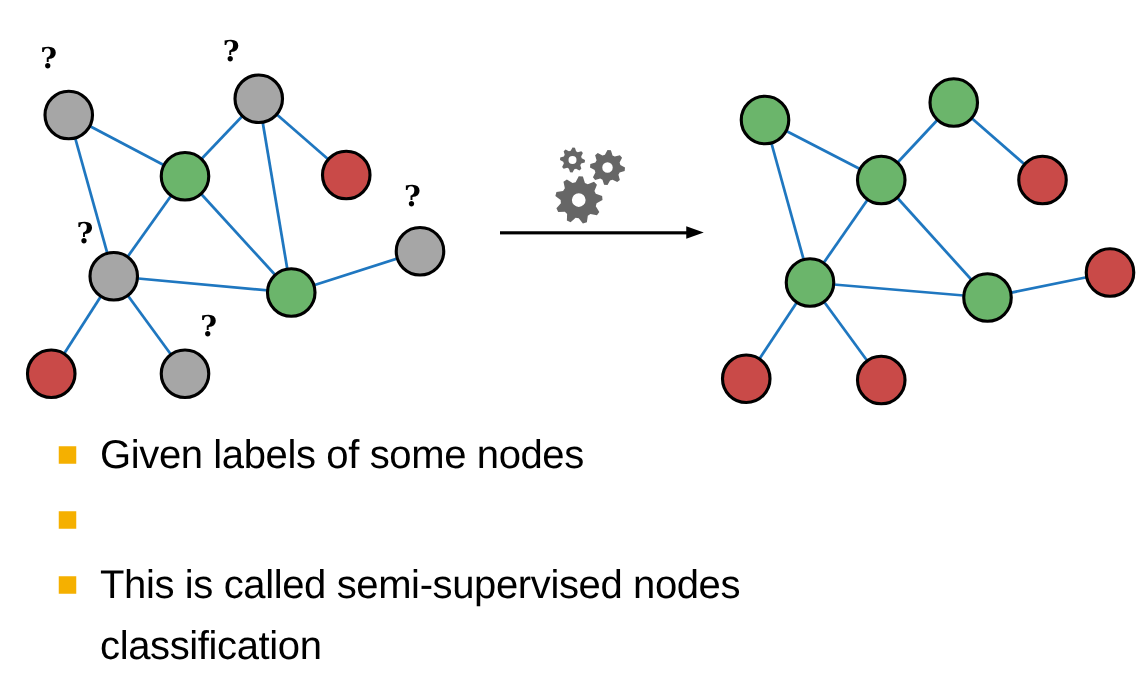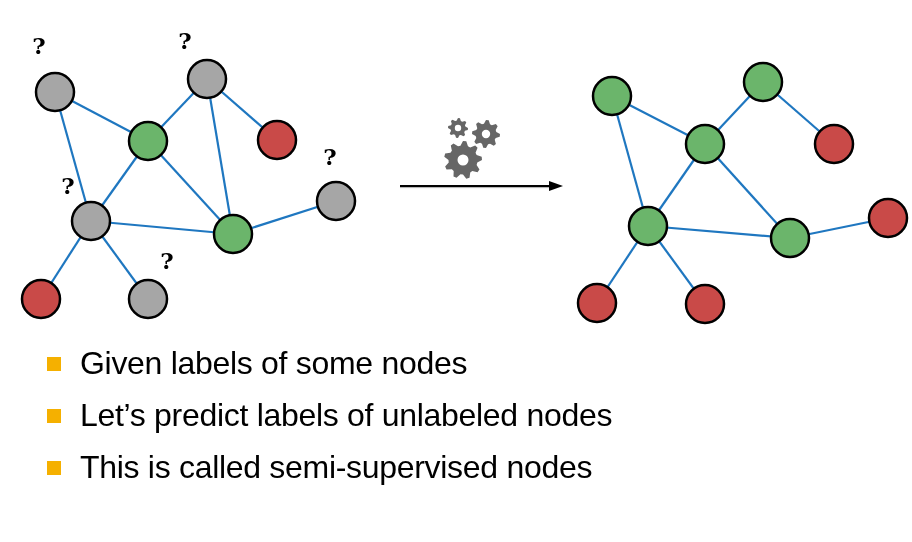--- a/index.html
+++ b/index.html
@@ -85,18 +85,18 @@
         <circle cx="705" cy="304" r="19" fill="#C94A48" stroke="#000000" stroke-width="2.5"></circle>
       </g>
   </g>
 </svg>
 
 <div class="bullets">
   <div class="bullet-square" style="top:357px"></div>
   <div class="bullet-line" style="top:345px">Given labels of some nodes</div>
 
   <div class="bullet-square" style="top:409px"></div>
-  <div class="bullet-line" style="top:397px">Let’s predict labels of unlabeled nodes</div>
 
   <div class="bullet-square" style="top:461px"></div>
   <div class="bullet-line" style="top:449px">This is called semi-supervised nodes</div>
 
+  <div class="bullet-line" style="top:498px">classification</div>
 </div>
 
 </body></html>

